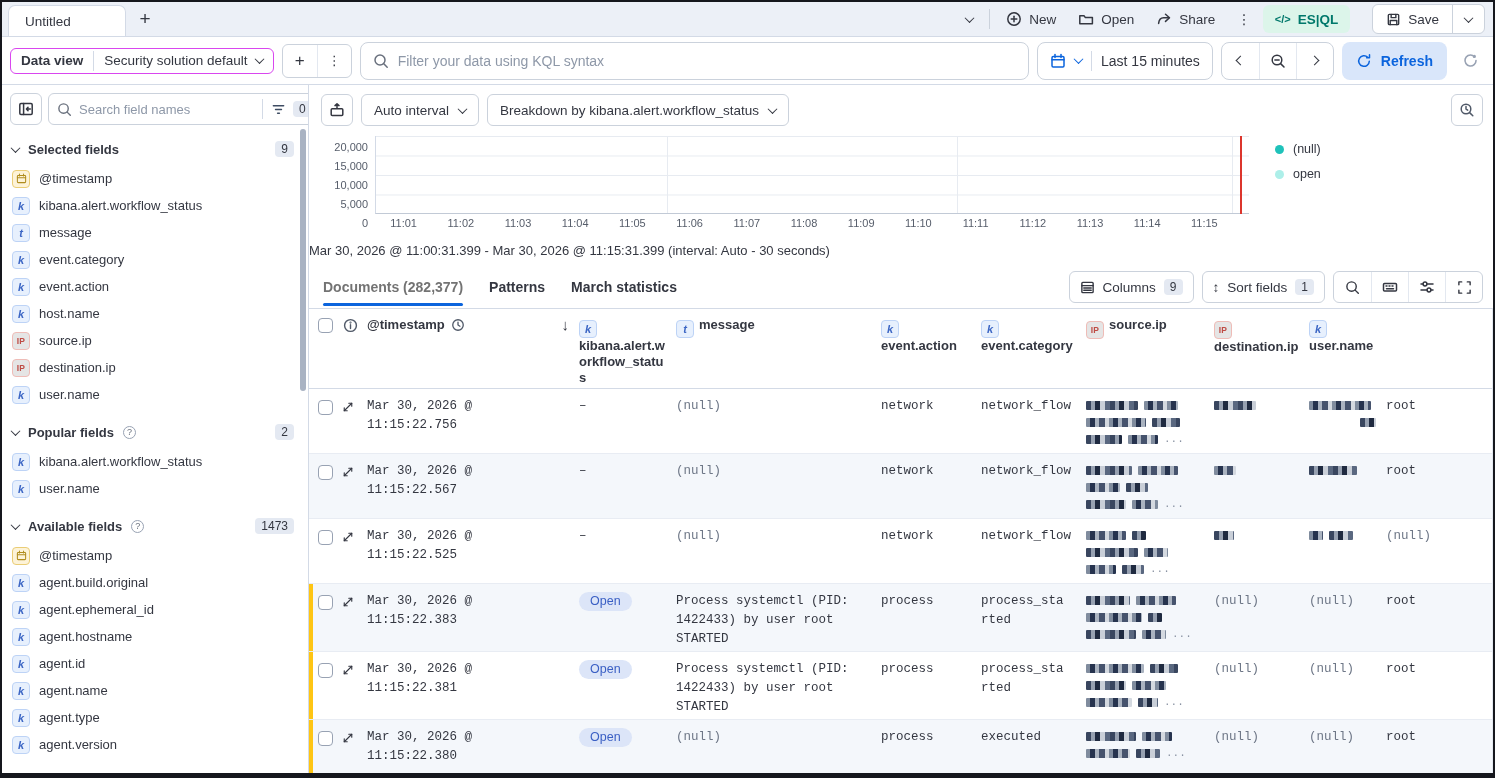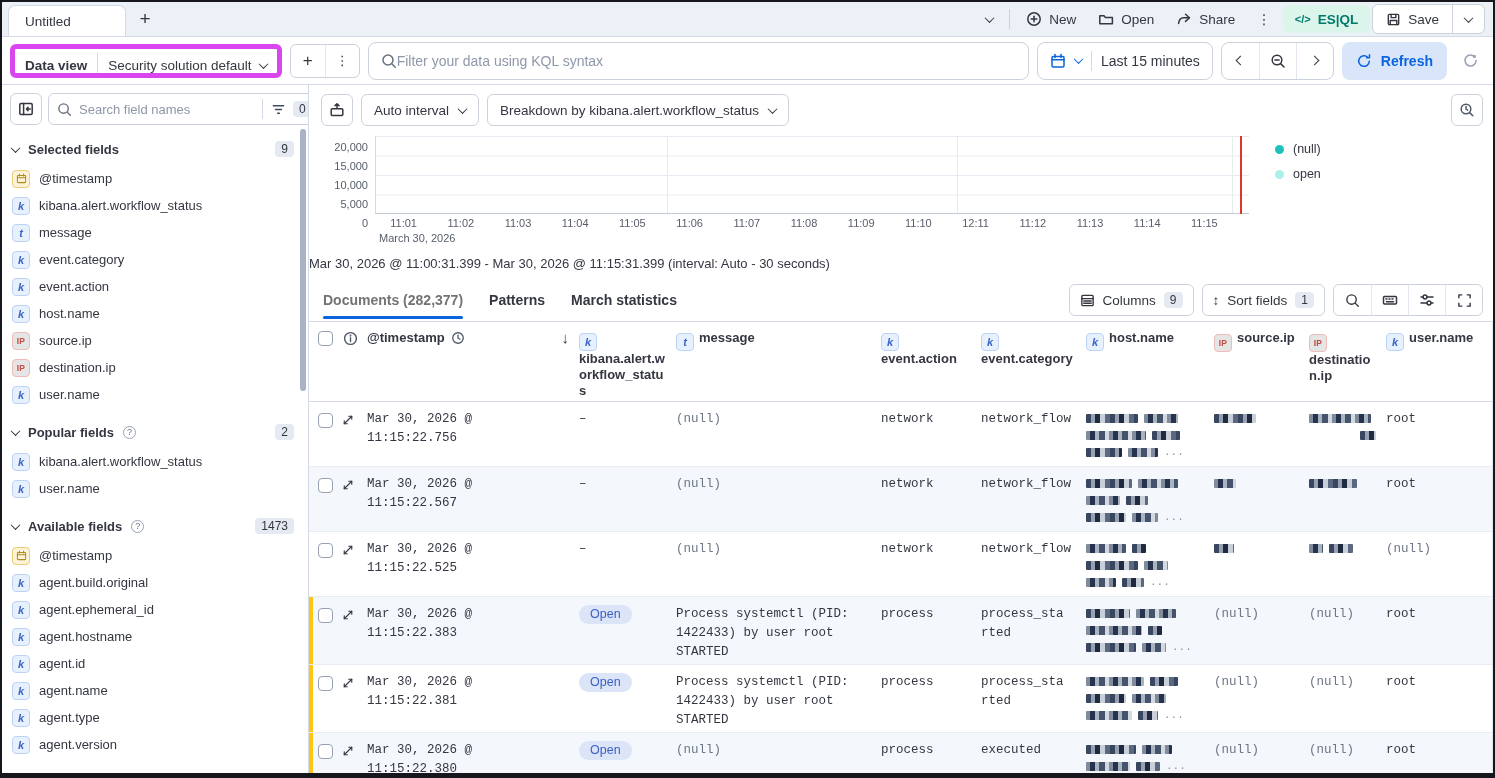--- a/index.html
+++ b/index.html
@@ -9,35 +9,35 @@
 
 
 .tabbar{flex:0 0 35px;background:#ECF0F7;display:flex;align-items:stretch;border-bottom:1px solid #D3DAE6}
 .tab{background:#fff;min-width:118px;display:flex;align-items:center;padding:0 16px;font-size:13.5px;border-radius:7px 7px 0 0;border:1px solid #D3DAE6;border-bottom:none;margin:3px 0 0 6px}
 .tab-plus{width:38px;display:flex;align-items:center;justify-content:center;font-size:19px;color:#343741}
 .tabbar-right{margin-left:auto;display:flex;align-items:center;gap:2px;padding-right:8px;font-size:13.5px}
 .tb-btn{display:flex;align-items:center;gap:7px;padding:0 10px;height:28px;border-radius:6px;background:transparent;color:#343741;cursor:pointer}
 .vdiv{width:1px;height:20px;background:#CBD2DC;margin:0 4px}
 .chev{width:7px;height:7px;border-right:1.6px solid currentColor;border-bottom:1.6px solid currentColor;transform:rotate(45deg) translate(-1px,-1px);display:inline-block}
 .esql{background:#DCF5EA;color:#00786B;border-radius:6px;height:28px;padding:0 12px;display:flex;align-items:center;gap:7px;font-weight:700;font-size:13.5px}
-.save-group{display:flex;border:1px solid #CBD2DC;border-radius:6px;background:#fff;height:30px;overflow:hidden;margin-left:0}
+.save-group{display:flex;border:1px solid #CBD2DC;border-radius:6px;background:#fff;height:30px;overflow:hidden;margin-left:20px}
 .save-main{padding:0 13px;display:flex;gap:7px;align-items:center}
 .save-chev{border-left:1px solid #CBD2DC;width:32px;display:flex;align-items:center;justify-content:center}
 .ic{display:inline-block;vertical-align:middle}
 
 
 .querybar{flex:0 0 48px;border-bottom:1px solid #D3DAE6;display:flex;align-items:center;gap:8px;padding:0 8px;background:#fff}
-.dv-group{display:flex;align-items:flex-end;height:34px;border:5px solid #d946ef;border-radius:6px;font-size:13.5px;background:#fff}
+.dv-group{display:flex;align-items:center;height:26px;border:1px solid #d946ef;border-radius:6px;font-size:13.5px;background:#fff}
 .dv-label{padding:0 10px;font-weight:700}
 .dv-sep{width:1px;height:20px;background:#D3DAE6}
 .dv-value{padding:0 10px;display:flex;align-items:center;gap:8px}
 .btn-pair{display:flex;height:34px;border:1px solid #CBD2DC;border-radius:6px;overflow:hidden;background:#fff}
 .btn-pair>div{width:34px;display:flex;align-items:center;justify-content:center}
 .btn-pair>div+div{border-left:1px solid #E3E8F0}
-.kql{flex:1;height:38px;border:1px solid #CBD2DC;border-radius:8px;display:flex;align-items:center;padding:0 12px;background:#fff}
+.kql{flex:1;height:38px;border:1px solid #CBD2DC;border-radius:8px;display:flex;align-items:center;padding:0 12px;gap:9px;background:#fff}
 .kql input{border:none;outline:none;flex:1;font-size:14px;font-family:"Liberation Sans",sans-serif;color:#343741}
 .kql input::placeholder{color:#8E98A8}
 .time-group{display:flex;align-items:center;height:38px;border:1px solid #CBD2DC;border-radius:8px;padding:0 12px;gap:9px;font-size:14px;background:#fff;white-space:nowrap}
 .nav-group{display:flex;height:38px;border:1px solid #CBD2DC;border-radius:8px;overflow:hidden;background:#fff}
 .nav-cell{width:37px;display:flex;align-items:center;justify-content:center}
 .nav-cell+.nav-cell{border-left:1px solid #E3E8F0}
 .chev-l{transform:rotate(135deg)}
 .chev-r{transform:rotate(-45deg)}
 .refresh{height:38px;background:#D9E6FA;color:#0B64DD;border-radius:8px;padding:0 14px;display:flex;align-items:center;gap:9px;font-weight:700;font-size:14px}
 .spin-btn{width:30px;display:flex;align-items:center;justify-content:center;color:#98A2B3}
@@ -559,27 +559,26 @@
               <span style="left: 3.33333%;">11:01</span>
               <span style="left: 10%;">11:02</span>
               <span style="left: 16.6667%;">11:03</span>
               <span style="left: 23.3333%;">11:04</span>
               <span style="left: 30%;">11:05</span>
               <span style="left: 36.6667%;">11:06</span>
               <span style="left: 43.3333%;">11:07</span>
               <span style="left: 50%;">11:08</span>
               <span style="left: 56.6667%;">11:09</span>
               <span style="left: 63.3333%;">11:10</span>
-              <span style="left: 70%;">12:11</span>
+              <span style="left: 70%;">11:11</span>
               <span style="left: 76.6667%;">11:12</span>
               <span style="left: 83.3333%;">11:13</span>
               <span style="left: 90%;">11:14</span>
               <span style="left: 96.6667%;">11:15</span>
             </div>
-          <div class="xdate">March 30, 2026</div>
         </div>
         <div class="legend">
           <div class="lg">
               <span class="dot" style="background: rgb(31, 194, 186);"></span>
               <span>(null)</span>
             </div>
           <div class="lg">
               <span class="dot" style="background: rgb(173, 239, 233);"></span>
               <span>open</span>
             </div>
@@ -656,21 +655,20 @@
             <svg class="ic" width="14" height="14" viewBox="0 0 16 16" style="color:#505968;margin-top:1px">
                 <circle cx="8" cy="8" r="6"></circle>
                 <path d="M8 4.8V8l2.2 1.4"></path>
               </svg>
             <span class="sortarr">↓</span>
           </div>
           <div class="hcell"><span class="tok k">k</span><span>kibana.alert.workflow_status</span></div>
           <div class="hcell"><span class="tok t">t</span><span>message</span></div>
           <div class="hcell"><span class="tok k">k</span><span>event.action</span></div>
           <div class="hcell"><span class="tok k">k</span><span>event.category</span></div>
-          <div class="hcell"><span class="tok k">k</span><span>host.name</span></div>
           <div class="hcell"><span class="tok ip">IP</span><span>source.ip</span></div>
           <div class="hcell"><span class="tok ip">IP</span><span>destination.ip</span></div>
           <div class="hcell"><span class="tok k">k</span><span>user.name</span></div>
         </div>
 
         <div class="grow">
           <div class="ctrl-cell">
             <span class="cb"></span>
             <svg class="ic exp" width="12" height="12" viewBox="0 0 16 16">
                 <line x1="3" y1="13" x2="13" y2="3"></line>

